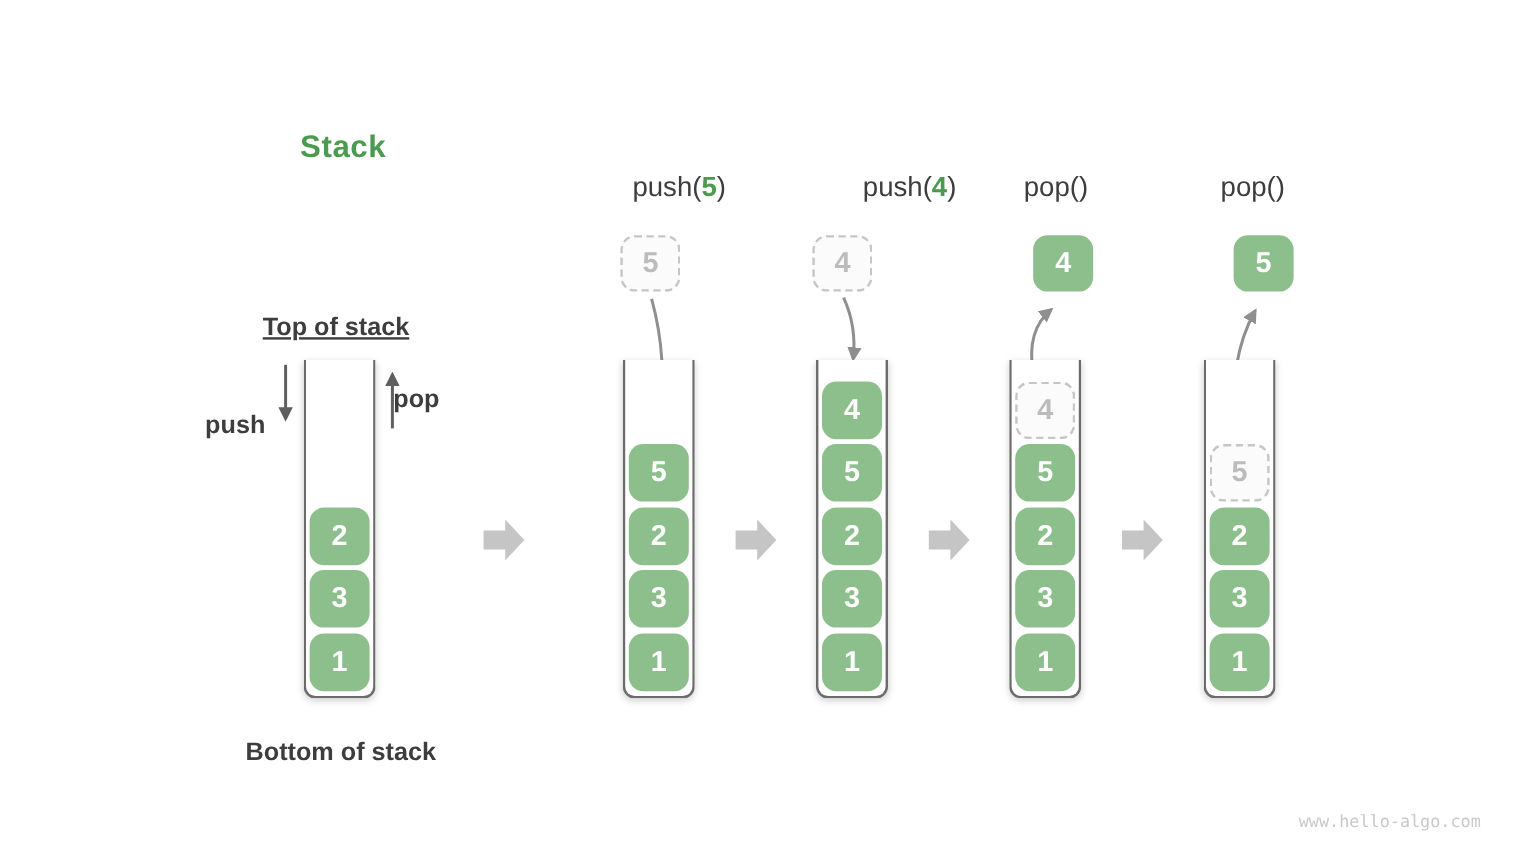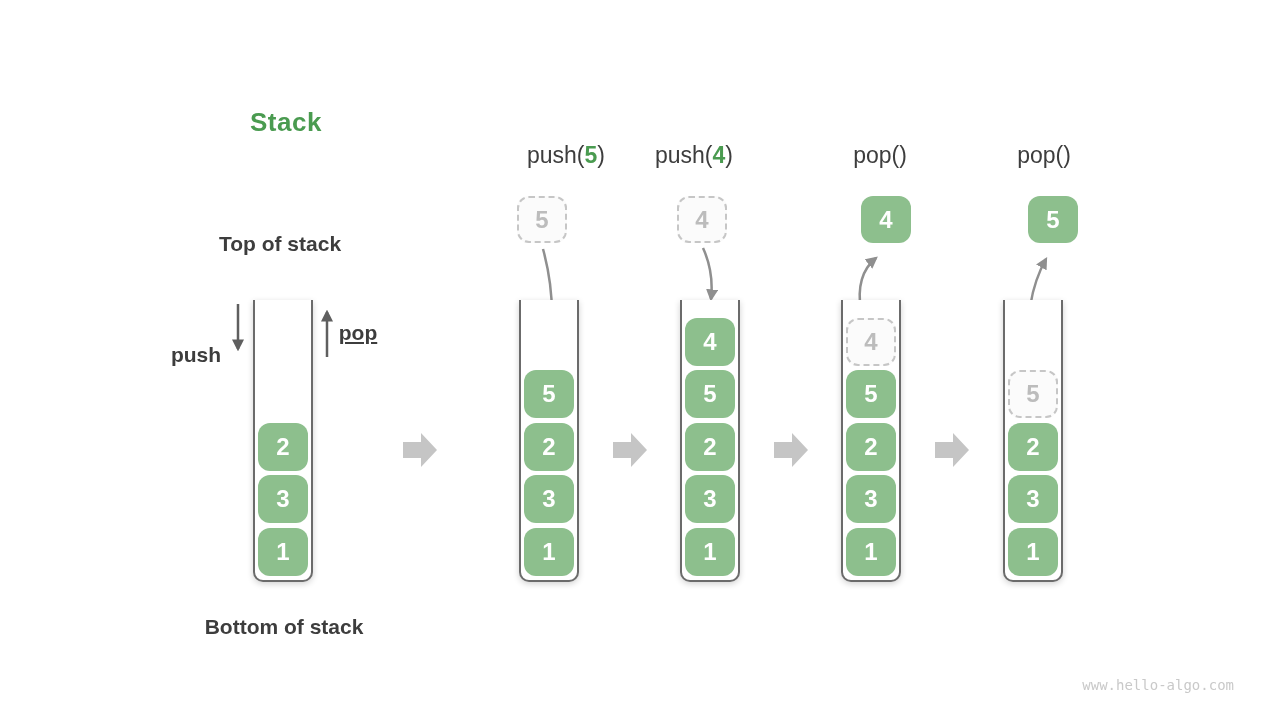--- a/index.html
+++ b/index.html
@@ -116,29 +116,29 @@
     <path d="M861,311 Q855,275 876,258" stroke="#8f8f8f" stroke-width="2.5" fill="none" marker-end="url(#mGray)"></path>
     <path d="M1030,359 Q1023,300 1046,259" stroke="#8f8f8f" stroke-width="2.5" fill="none" marker-end="url(#mGray)"></path>
 
     <polygon points="403,442 421,442 421,433 437,450 421,467 421,458 403,458" fill="#c5c5c5"></polygon>
     <polygon points="613,442 631,442 631,433 647,450 631,467 631,458 613,458" fill="#c5c5c5"></polygon>
     <polygon points="774,442 792,442 792,433 808,450 792,467 792,458 774,458" fill="#c5c5c5"></polygon>
     <polygon points="935,442 953,442 953,433 969,450 953,467 953,458 935,458" fill="#c5c5c5"></polygon>
   </svg>
 
   <div class="title">Stack</div>
-  <div class="side-label" style="left:280px; top:232px;">Top of stack</div>
+  <div class="side-label" style="left:280px; top:261px;text-decoration:underline;">Top of stack</div>
   <div class="side-label" style="left:196px; top:321px;margin-top:22px;">push</div>
-  <div class="side-label" style="left:358px; top:321px;text-decoration:underline;">pop</div>
+  <div class="side-label" style="left:347px; top:321px;">pop</div>
   <div class="side-label" style="left:284px; top:615px;">Bottom of stack</div>
 
   <div class="op-label" style="left:566px;">
     <span>push(</span><span class="arg">5</span><span>)</span>
   </div>
-  <div class="op-label" style="left:694px;">
+  <div class="op-label" style="left:758px;">
     <span>push(</span><span class="arg">4</span><span>)</span>
   </div>
   <div class="op-label" style="left:880px;">
     <span>pop(</span><span class="arg"></span><span>)</span>
   </div>
   <div class="op-label" style="left:1044px;">
     <span>pop(</span><span class="arg"></span><span>)</span>
   </div>
 
   <div class="float-box dashed" style="left:517px;">5</div>

